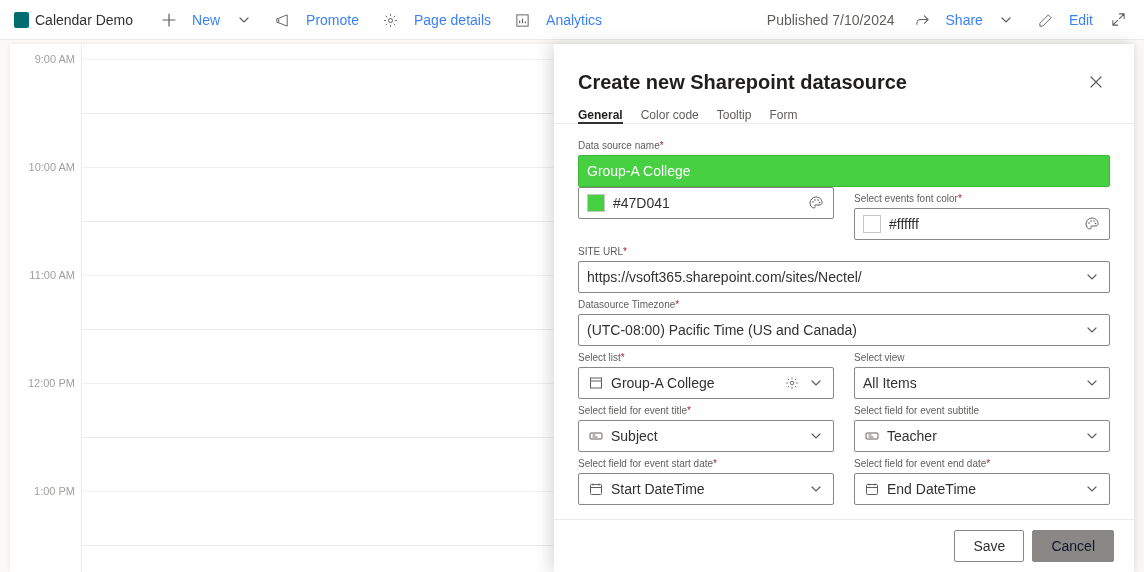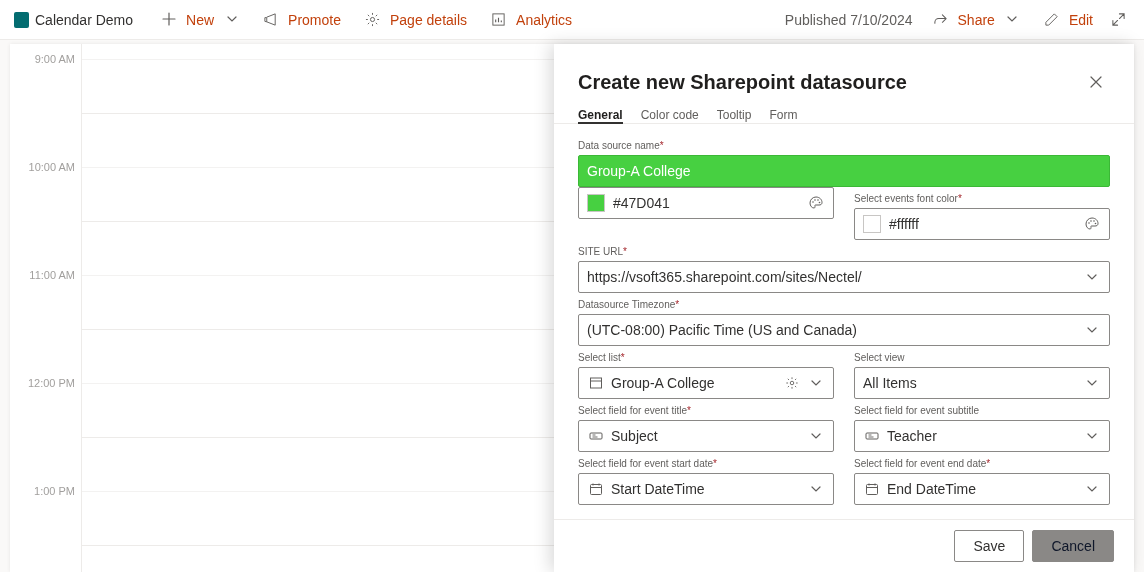--- a/index.html
+++ b/index.html
@@ -20,26 +20,26 @@
     display: flex;
     align-items: center;
     padding: 0 14px;
     gap: 4px;
     border-bottom: 1px solid #edebe9;
     background: #fff;
   }
   .topbar .left { display: flex; align-items: center; gap: 6px; }
   .topbar .item {
     display: flex;
-    align-items: flex-start;
-    gap: 10px;
+    align-items: flex-end;
+    gap: 16px;
     padding: 6px 10px;
     border-radius: 2px;
     cursor: pointer;
-    color: #c2410c;
+    color: #3b82f6;
   }
   .topbar .spacer { flex: 1; }
   .top-icon { width: 15px; height: 15px; display: inline-flex; align-items: center; justify-content: center; }
   .logo-icon { width:16px; height:16px; background:#036c70; border-radius:2px; }
 
   
   .workspace {
     position: absolute;
     top: 40px; left: 0; right: 0; bottom: 0;
     background: #faf9f8;

